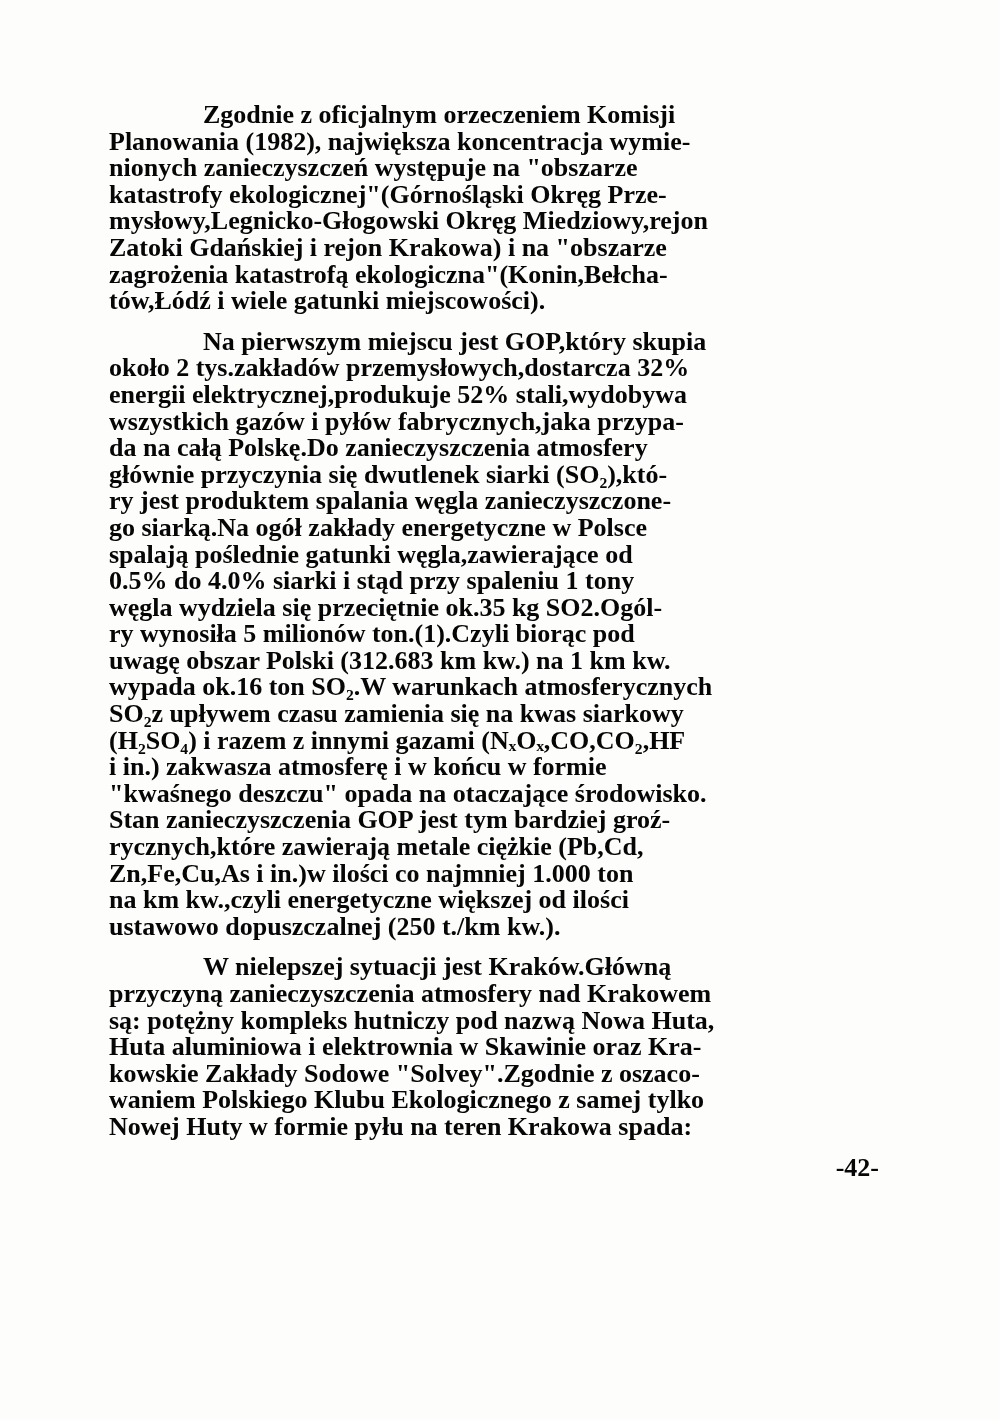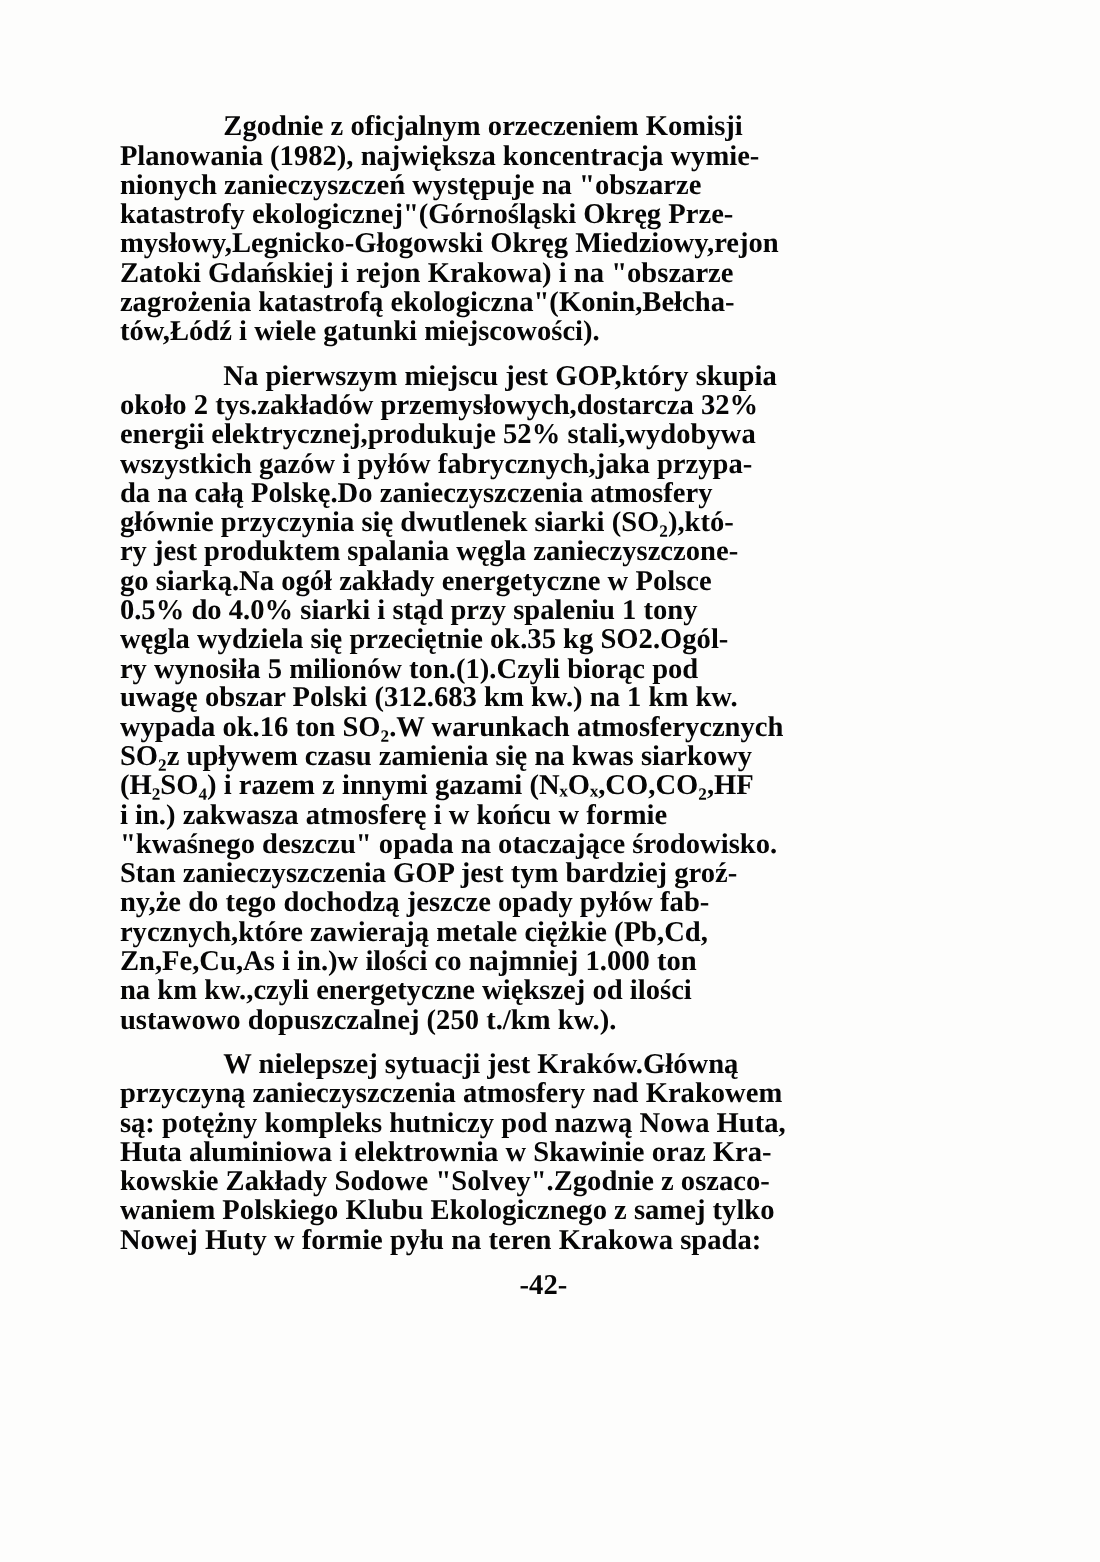--- a/index.html
+++ b/index.html
@@ -28,21 +28,21 @@
   .line {
     white-space: pre;
     letter-spacing: 0px;
   }
   .line.first {
     text-indent: 94px;
   }
   .page-number {
     margin-top: 3px;
     width: 770px;
-    text-align: center;
+    text-align: right;
   }
 </style>
 </head>
 <body>
 
 <div class="page" style="background: rgb(253, 253, 252); color: rgb(6, 6, 6);">
   <div class="para">
       <div class="line first">Zgodnie z oficjalnym orzeczeniem Komisji</div>
       <div class="line">Planowania (1982), największa koncentracja wymie-</div>
       <div class="line">nionych zanieczyszczeń występuje na "obszarze</div>
@@ -54,31 +54,31 @@
     </div>
   <div class="para">
       <div class="line first">Na pierwszym miejscu jest GOP,który skupia</div>
       <div class="line">około 2 tys.zakładów przemysłowych,dostarcza 32%</div>
       <div class="line">energii elektrycznej,produkuje 52% stali,wydobywa</div>
       <div class="line">wszystkich gazów i pyłów fabrycznych,jaka przypa-</div>
       <div class="line">da na całą Polskę.Do zanieczyszczenia atmosfery</div>
       <div class="line">głównie przyczynia się dwutlenek siarki (SO₂),któ-</div>
       <div class="line">ry jest produktem spalania węgla zanieczyszczone-</div>
       <div class="line">go siarką.Na ogół zakłady energetyczne w Polsce</div>
+      <div class="line">spalają poślednie gatunki węgla,zawierające od</div>
       <div class="line">0.5% do 4.0% siarki i stąd przy spaleniu 1 tony</div>
       <div class="line">węgla wydziela się przeciętnie ok.35 kg SO2.Ogól-</div>
       <div class="line">ry wynosiła 5 milionów ton.(1).Czyli biorąc pod</div>
       <div class="line">uwagę obszar Polski (312.683 km kw.) na 1 km kw.</div>
       <div class="line">wypada ok.16 ton SO₂.W warunkach atmosferycznych</div>
       <div class="line">SO₂z upływem czasu zamienia się na kwas siarkowy</div>
       <div class="line">(H₂SO₄) i razem z innymi gazami (NₓOₓ,CO,CO₂,HF</div>
       <div class="line">i in.) zakwasza atmosferę i w końcu w formie</div>
       <div class="line">"kwaśnego deszczu" opada na otaczające środowisko.</div>
       <div class="line">Stan zanieczyszczenia GOP jest tym bardziej groź-</div>
-      <div class="line">ny,że do tego dochodzą jeszcze opady pyłów fab-</div>
       <div class="line">rycznych,które zawierają metale ciężkie (Pb,Cd,</div>
       <div class="line">Zn,Fe,Cu,As i in.)w ilości co najmniej 1.000 ton</div>
       <div class="line">na km kw.,czyli energetyczne większej od ilości</div>
       <div class="line">ustawowo dopuszczalnej (250 t./km kw.).</div>
     </div>
   <div class="para">
       <div class="line first">W nielepszej sytuacji jest Kraków.Główną</div>
       <div class="line">przyczyną zanieczyszczenia atmosfery nad Krakowem</div>
       <div class="line">są: potężny kompleks hutniczy pod nazwą Nowa Huta,</div>
       <div class="line">Huta aluminiowa i elektrownia w Skawinie oraz Kra-</div>

